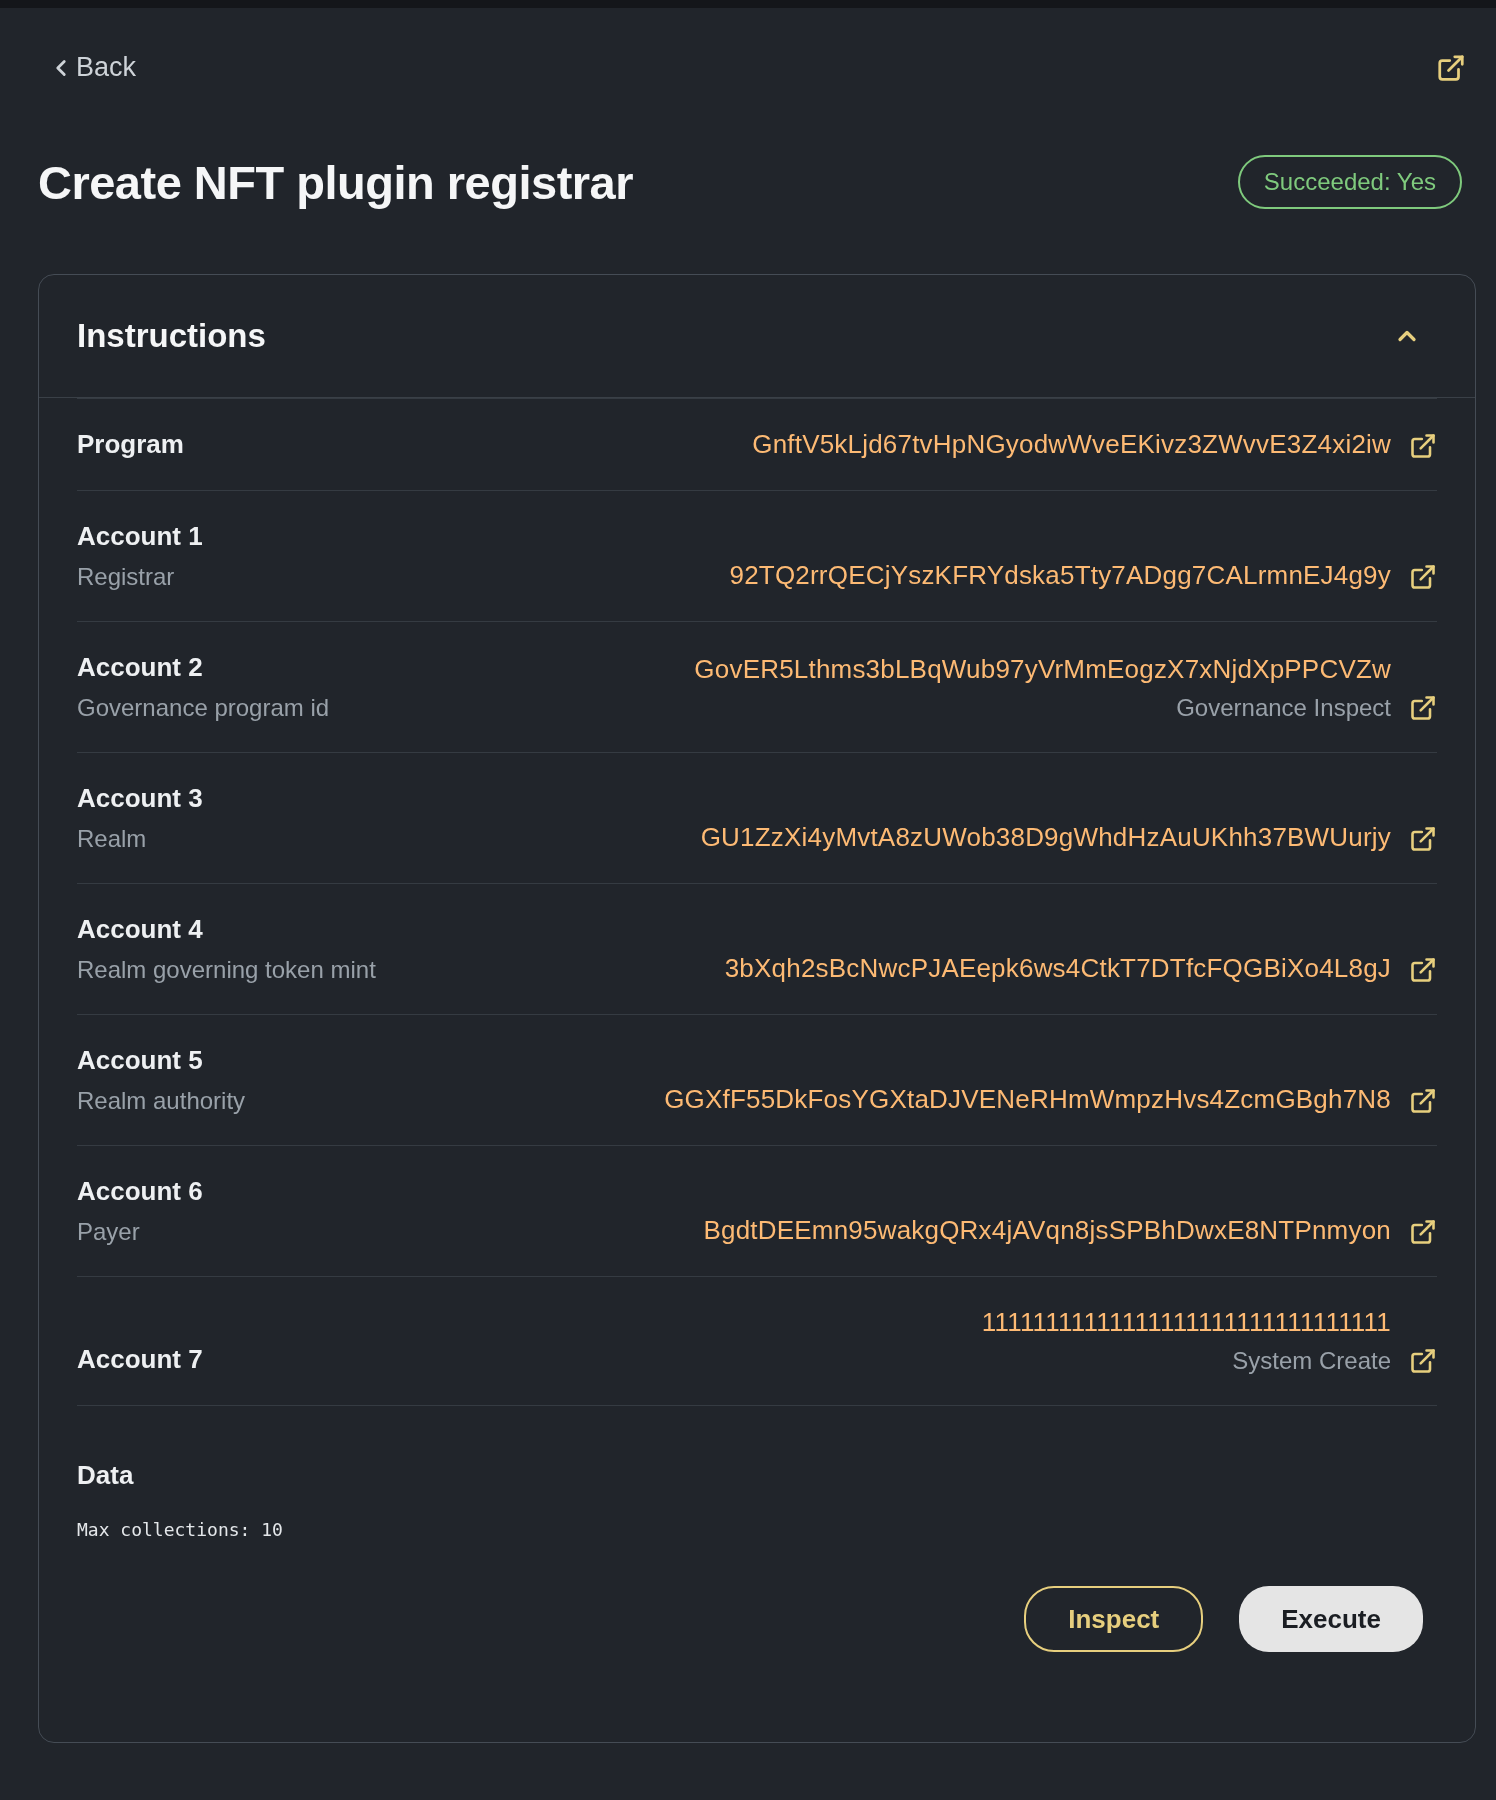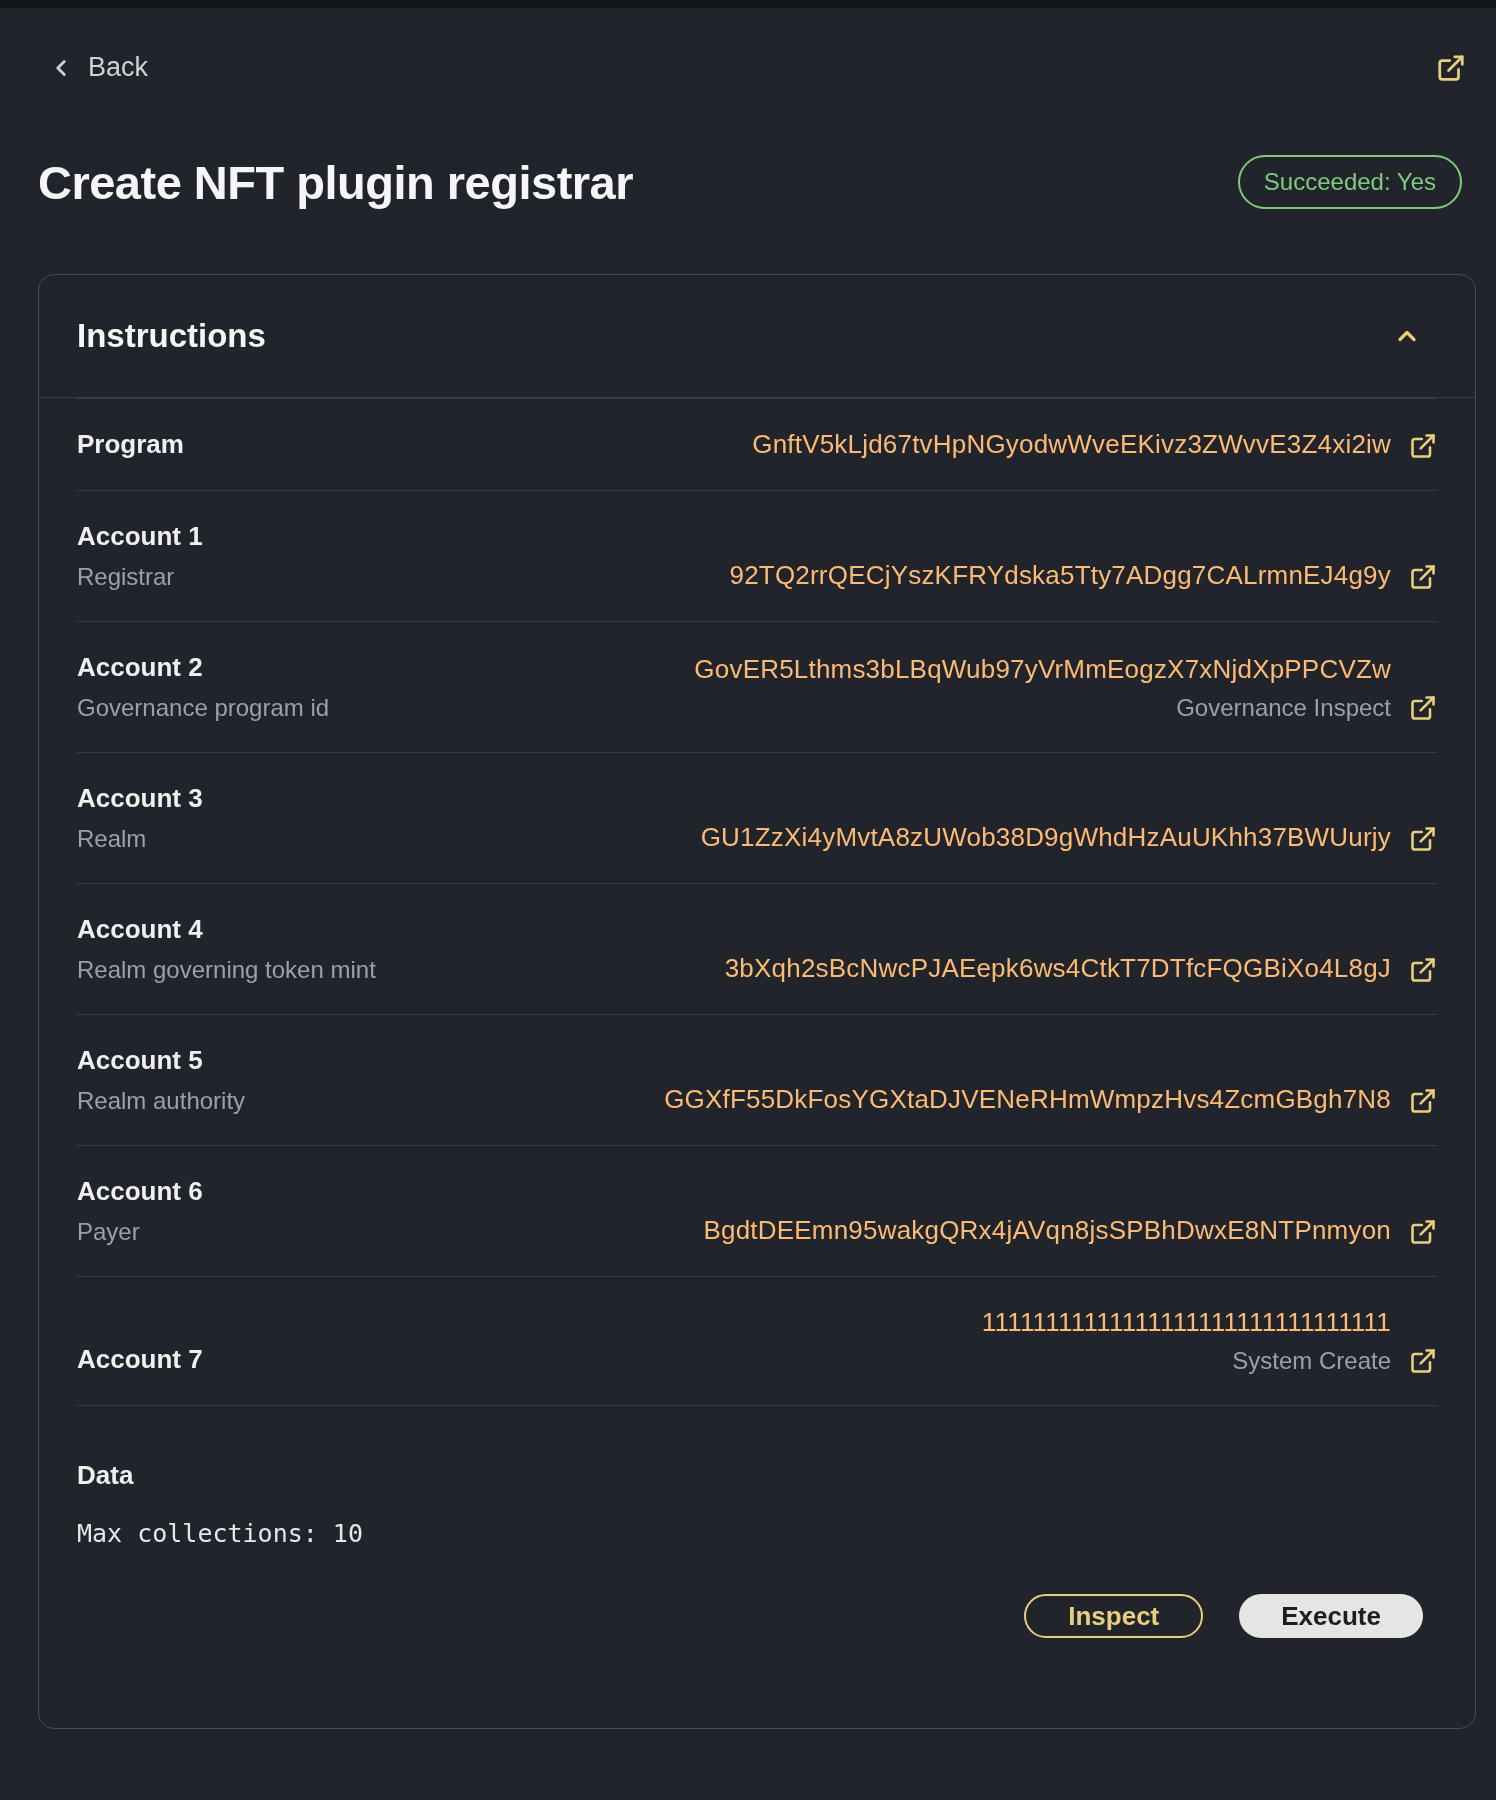--- a/index.html
+++ b/index.html
@@ -11,21 +11,21 @@
     position: relative;
     color: #eef0f2;
   }
   .top-strip { height: 8px; background: #14161a; }
 
   .topbar {
     display: flex; justify-content: space-between; align-items: center;
     padding: 44px 30px 0 48px;
   }
   .back-link {
-    display: inline-flex; align-items: center; gap: 14px;
+    display: inline-flex; align-items: center; gap: 2px;
     color: #ced3d8; font-size: 27px; font-weight: 500; cursor: pointer;
   }
   .back-link svg { stroke: #ced3d8; }
   .open-proposal-icon { color: #e7cf7e; display: inline-flex; cursor: pointer; }
 
   .title-row {
     display: flex; justify-content: space-between; align-items: flex-start;
     padding: 0 34px 0 38px; margin-top: 72px;
   }
   .page-title { font-size: 47px; font-weight: 700; color: #f5f6f7; letter-spacing: -0.5px; }
@@ -61,26 +61,26 @@
     gap: 9px; margin-left: 24px; min-width: 0;
   }
   .row-value { font-size: 26px; font-weight: 500; color: #fdba74; letter-spacing: 0.2px; white-space: nowrap; }
   .row-value-sub { font-size: 24px; color: #99a1a9; white-space: nowrap; }
   .ext-icon { margin-left: 18px; color: #e7cf7e; display: inline-flex; cursor: pointer; flex: 0 0 auto; }
 
   .data-section { padding-top: 54px; }
   .data-label { font-size: 26px; font-weight: 700; color: #eef0f2; }
   .data-content {
     font-family: "DejaVu Sans Mono", monospace;
-    font-size: 25px; color: #e4e7ea; margin-top: 28px;
+    font-size: 18px; color: #e4e7ea; margin-top: 28px;
   }
 
   .actions { display: flex; justify-content: flex-end; align-items: center; gap: 36px; margin-top: 46px; padding-right: 14px; }
   .btn {
-    height: 44px; border-radius: 30px; font-size: 26px; font-weight: 700;
+    height: 66px; border-radius: 30px; font-size: 26px; font-weight: 700;
     padding: 0 42px; display: inline-flex; align-items: center; cursor: pointer;
     font-family: "Liberation Sans", sans-serif;
   }
   .btn-inspect { background: transparent; border: 2px solid #e7cf7e; color: #e7cf7e; }
   .btn-execute { background: #e5e5e5; border: none; color: #1b1e23; }
 </style>
 </head>
 <body>
 
 <div class="top-strip"></div>

